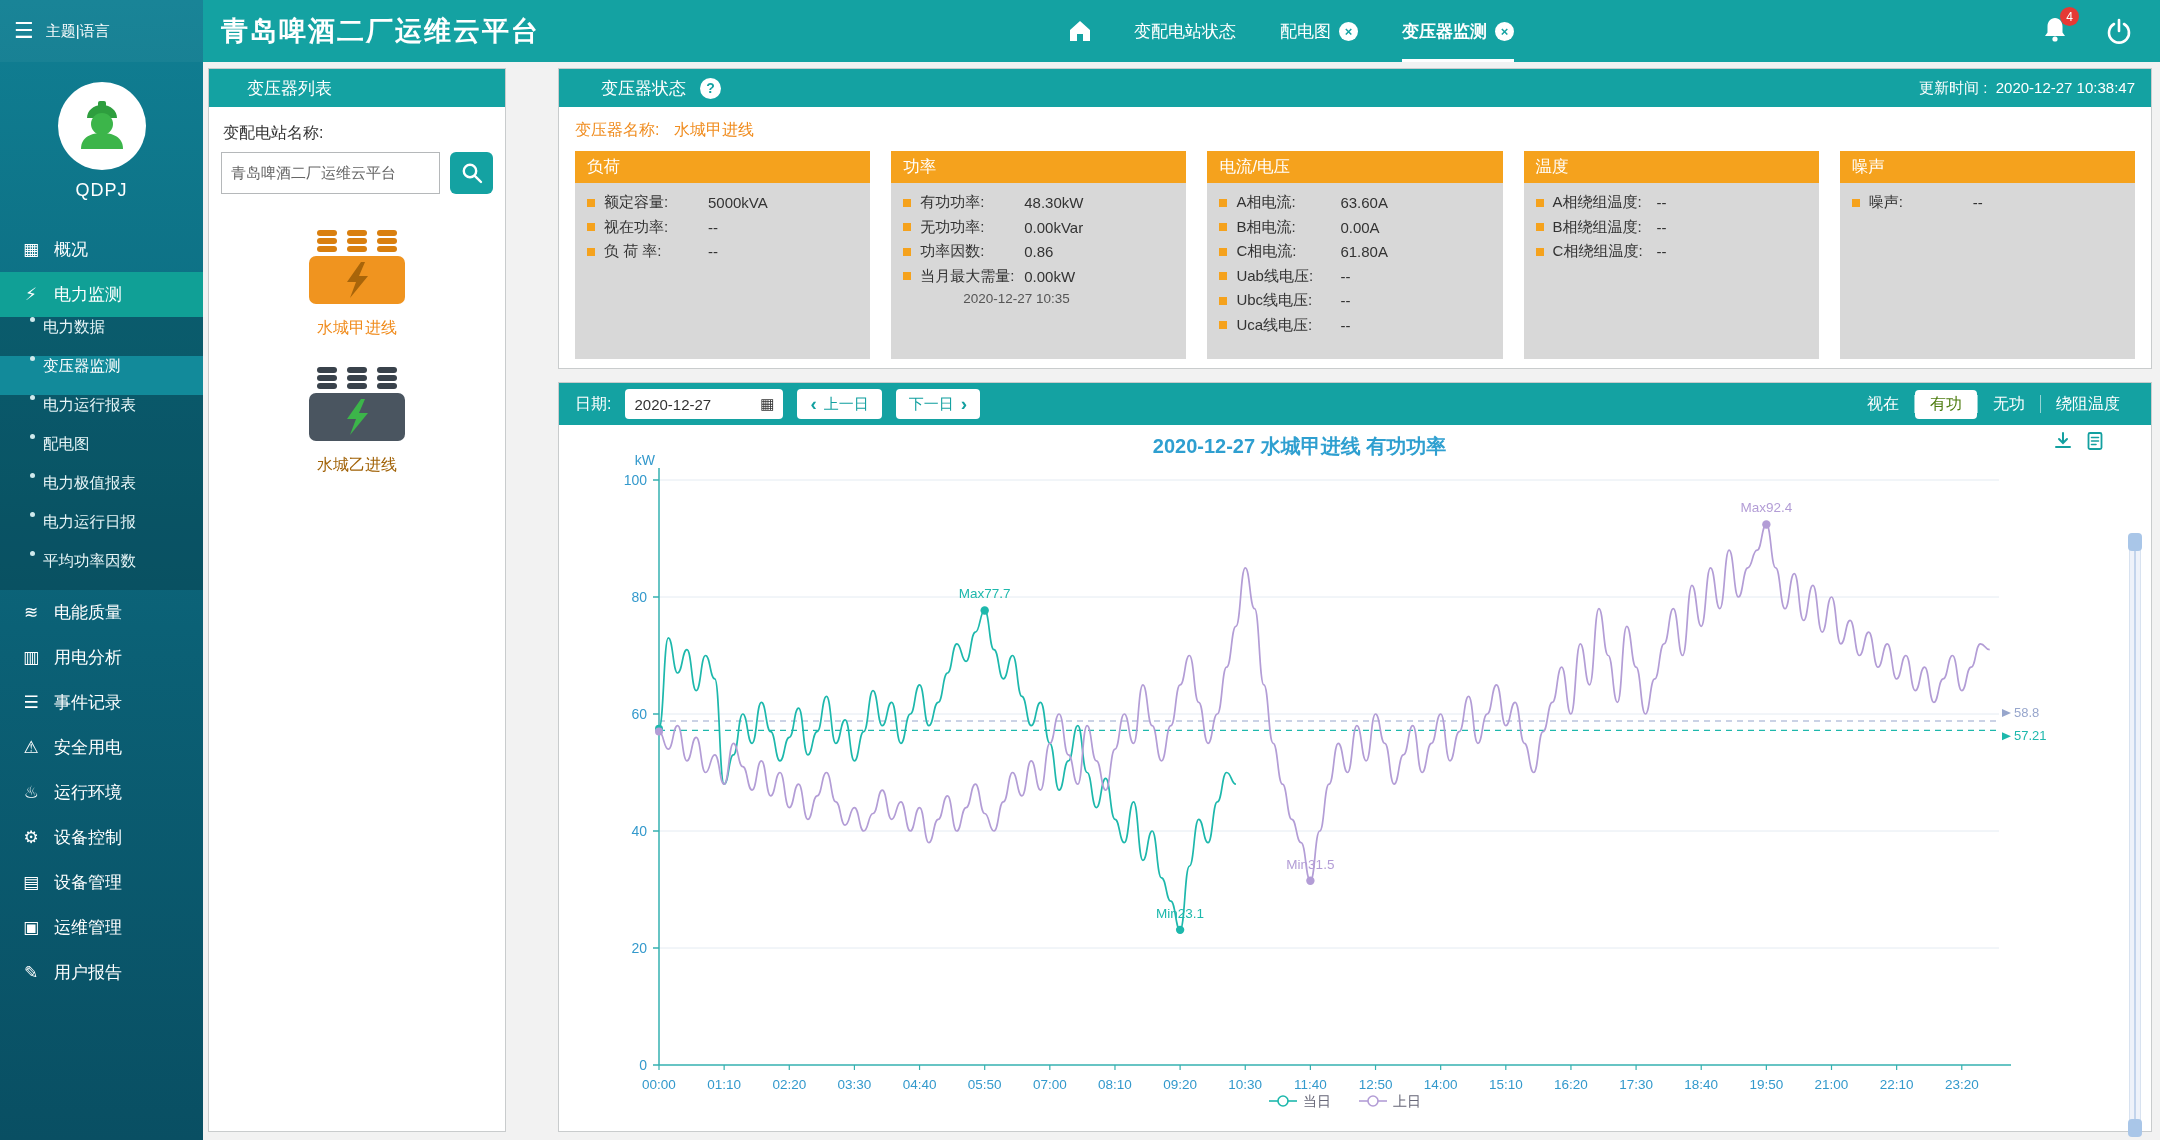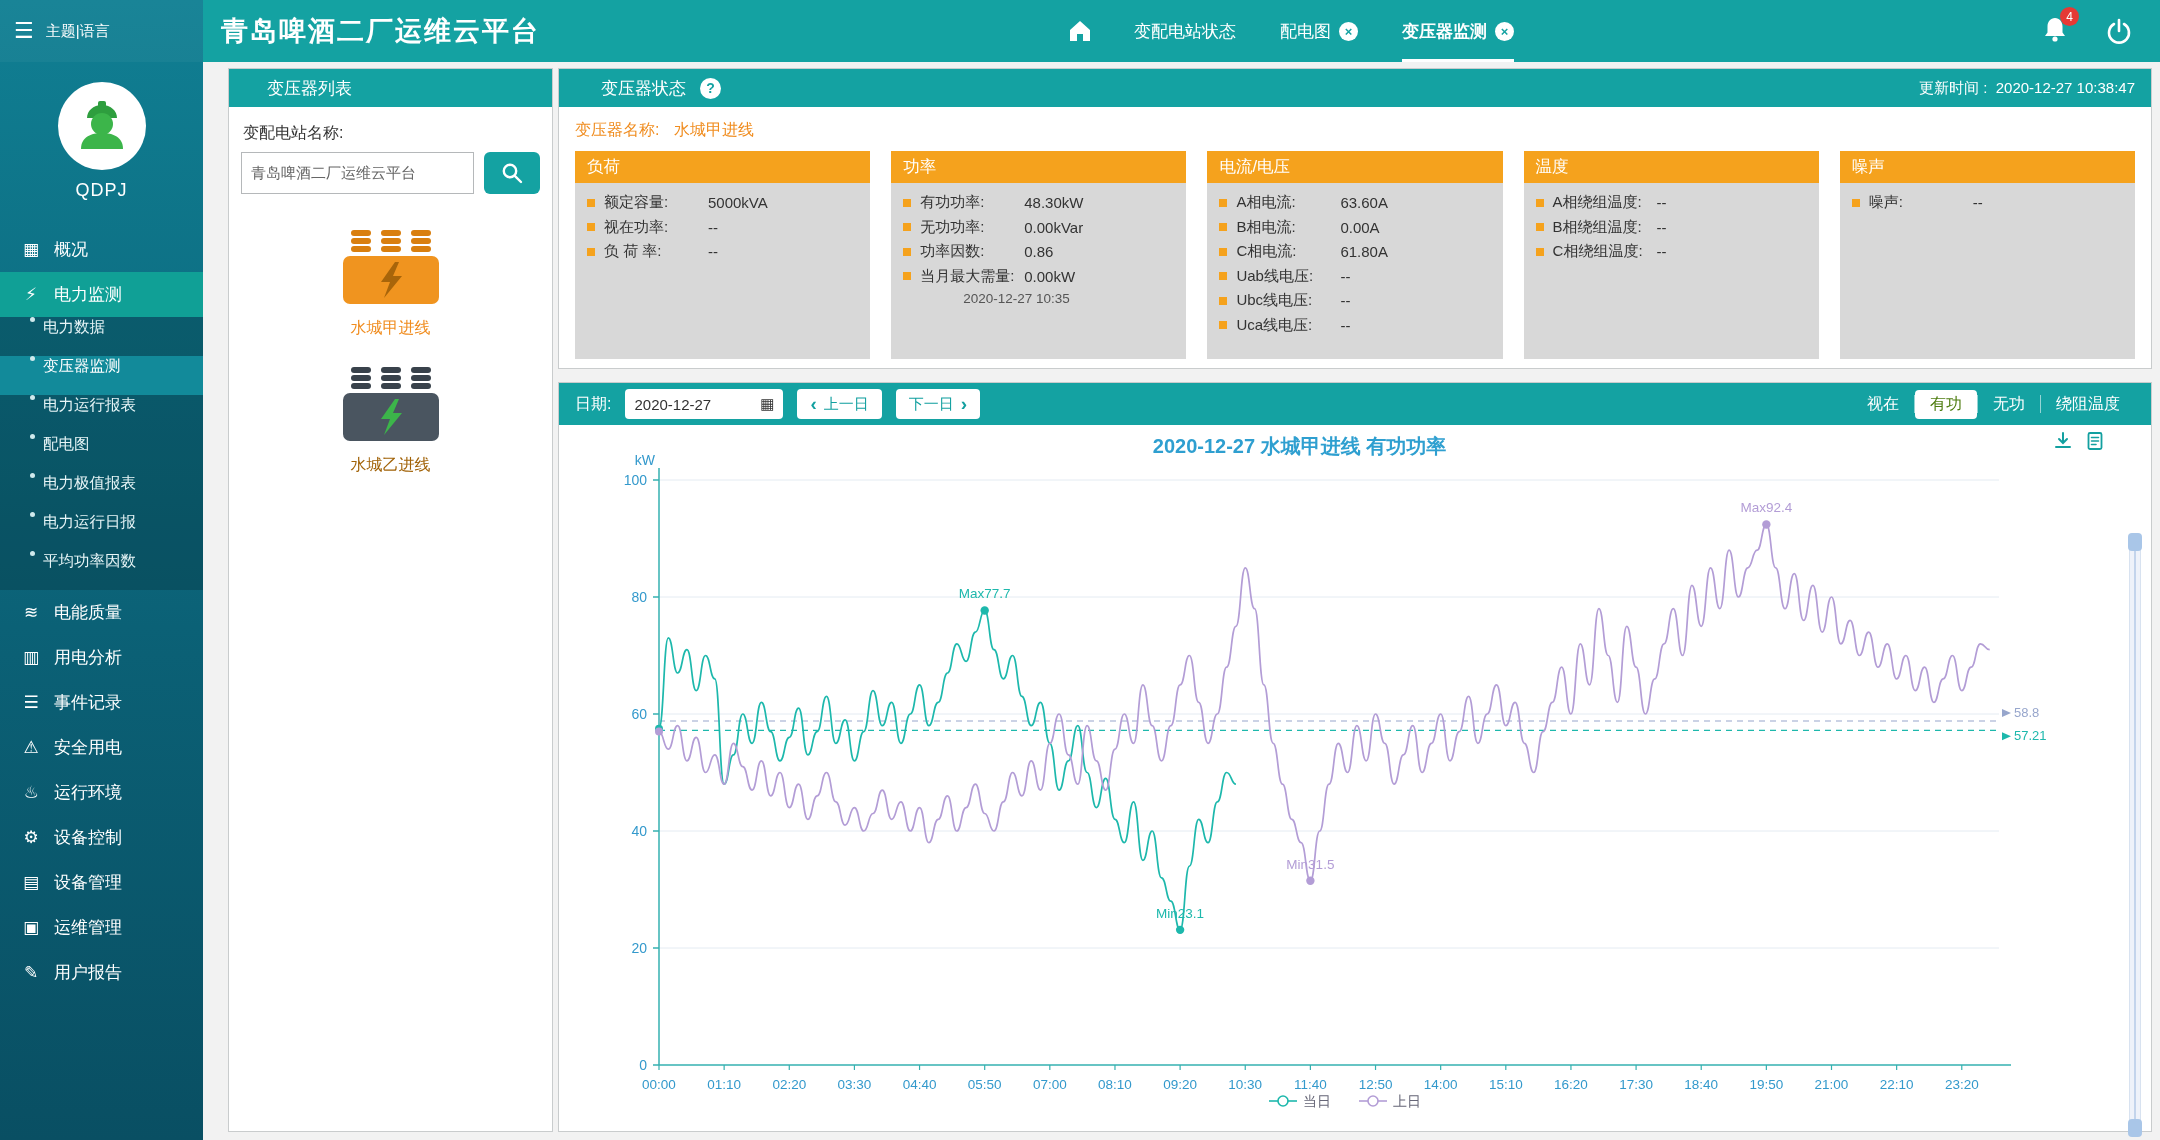--- a/index.html
+++ b/index.html
@@ -38,21 +38,21 @@
   .tab .close { width:19px; height:19px; border-radius:50%; background:#fff; color:#14a2a2;
     display:flex; align-items:center; justify-content:center; font-size:13px; font-weight:bold; }
   .top-actions { display:flex; align-items:center; gap:34px; padding-right:26px; }
   .bell-wrap { position:relative; cursor:pointer; }
   .badge { position:absolute; top:-7px; right:-9px; min-width:19px; height:19px; border-radius:10px;
     background:#e53935; color:#fff; font-size:12px; display:flex; align-items:center;
     justify-content:center; padding:0 4px; }
 
   
   .panel { position:absolute; background:#fff; border:1px solid #c9cccd; }
-  #left-panel  { left:228px; top:68px; width:325px; height:1064px; }
+  #left-panel  { left:208px; top:68px; width:298px; height:1064px; }
   #status-panel{ left:558px; top:68px; width:1594px; height:301px; }
   #chart-panel { left:558px; top:382px; width:1594px; height:750px; }
   .panel-head { height:38px; background:#14a2a2; color:#fff; display:flex; align-items:center;
     font-size:17px; padding:0 16px; }
 
   
   #left-panel .panel-head { padding-left:38px; }
   .station-label { font-size:16px; color:#333; margin:16px 14px 8px; }
   .search-row { display:flex; gap:10px; padding:0 12px; }
   .search-row input { flex:1; height:42px; border:1px solid #b5b8ba; font-size:15px; color:#666;

